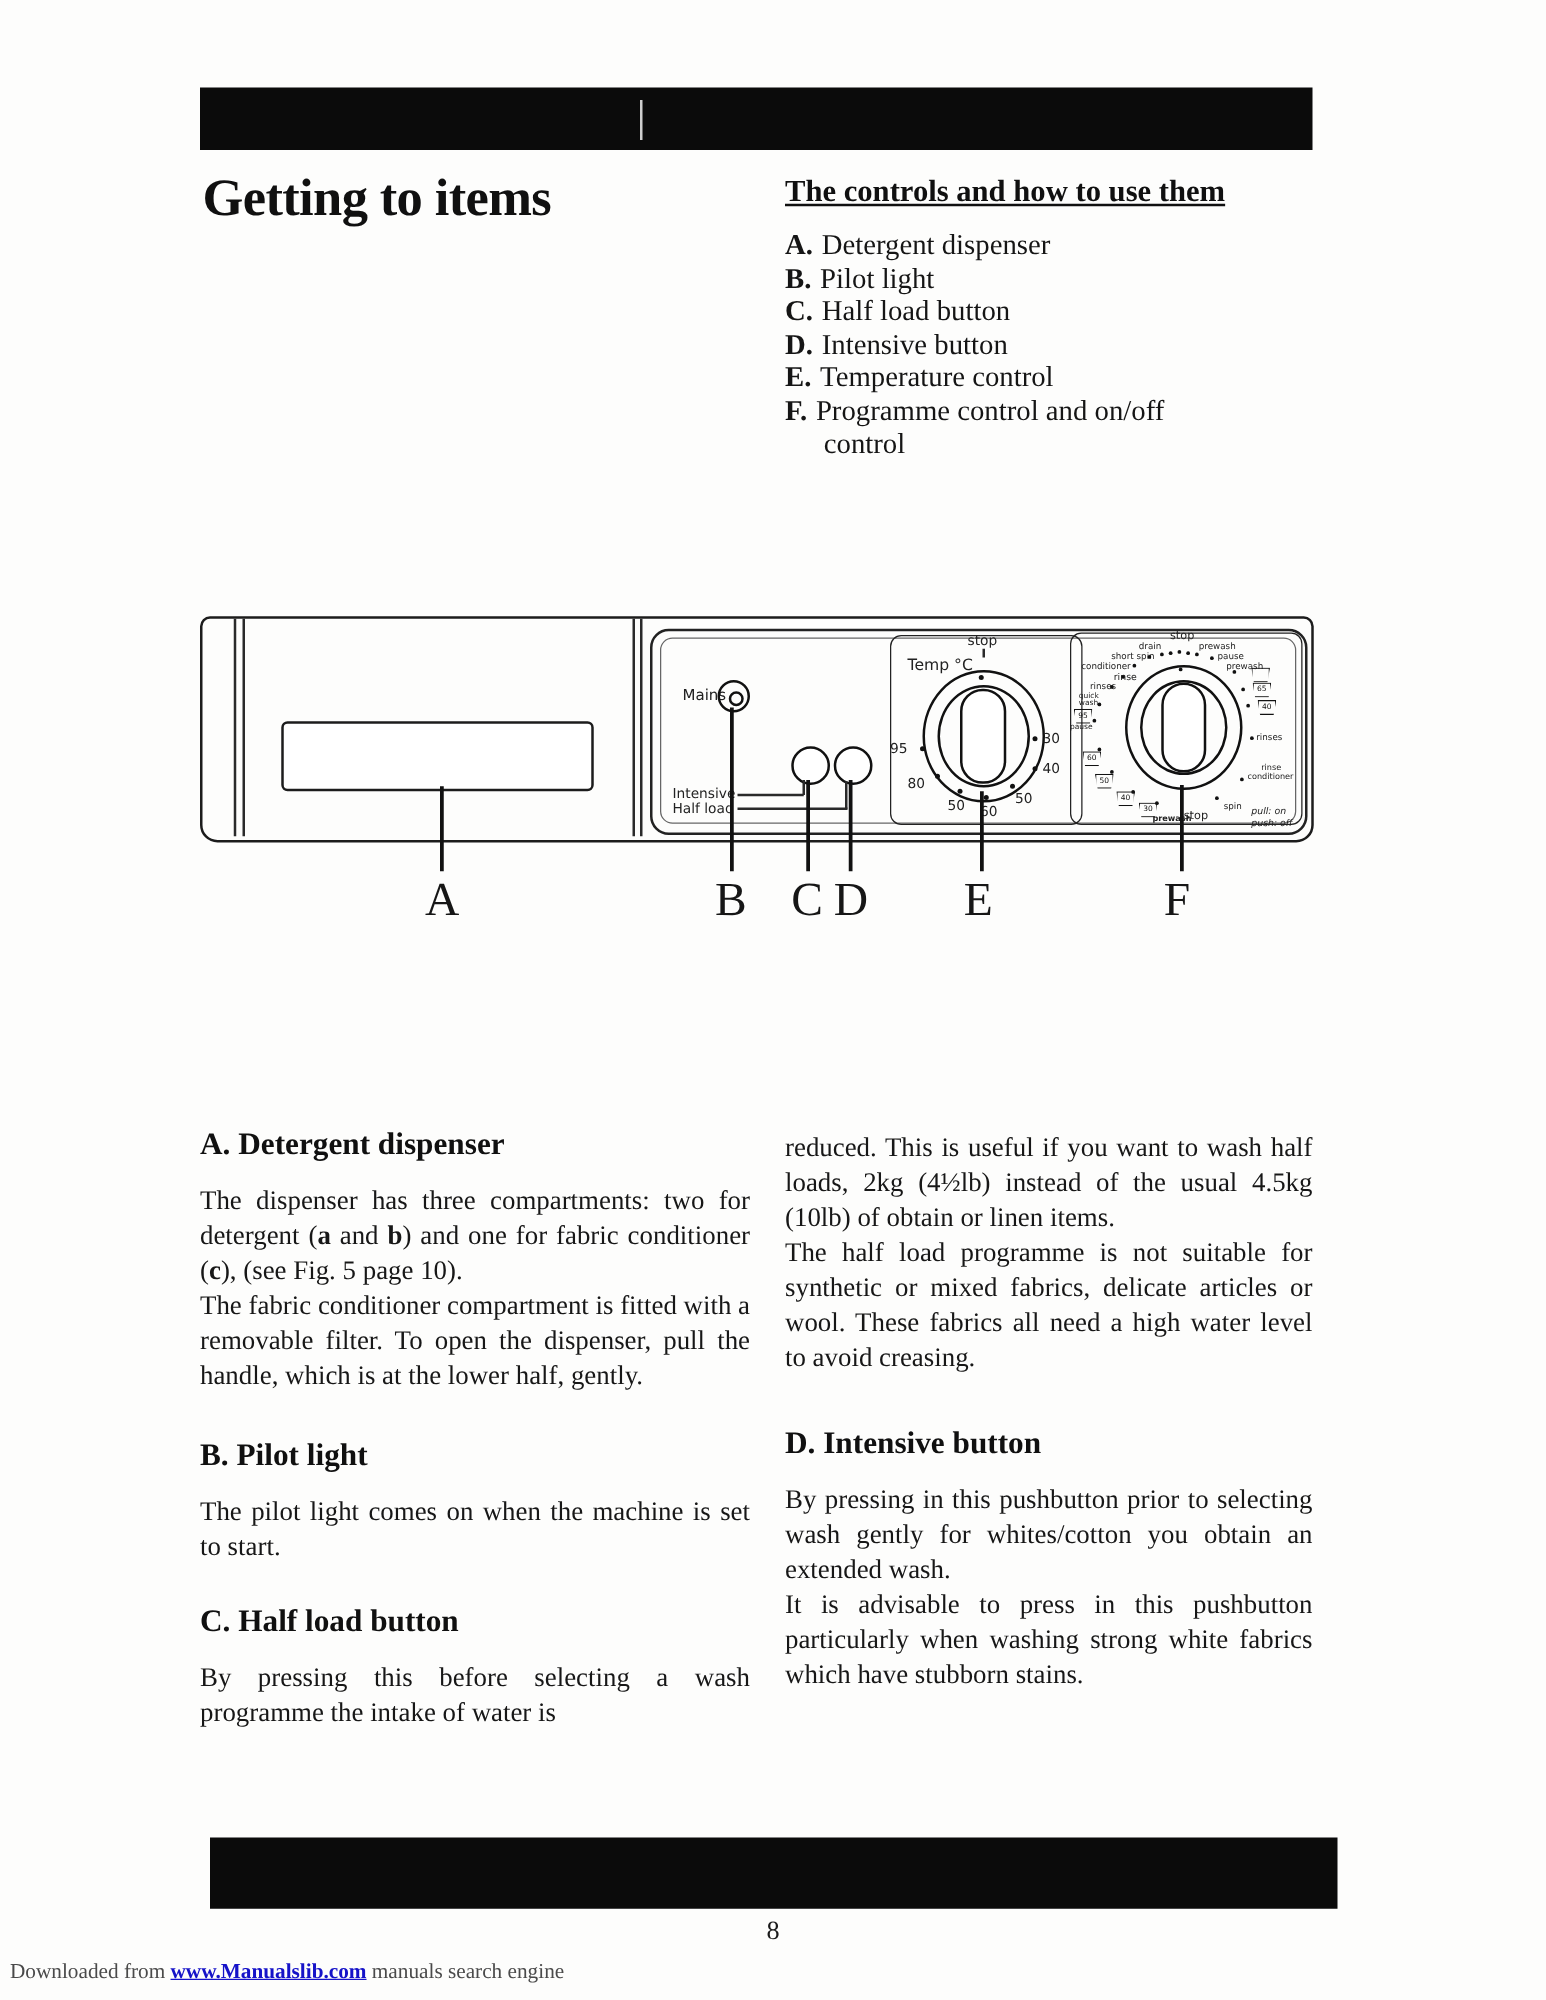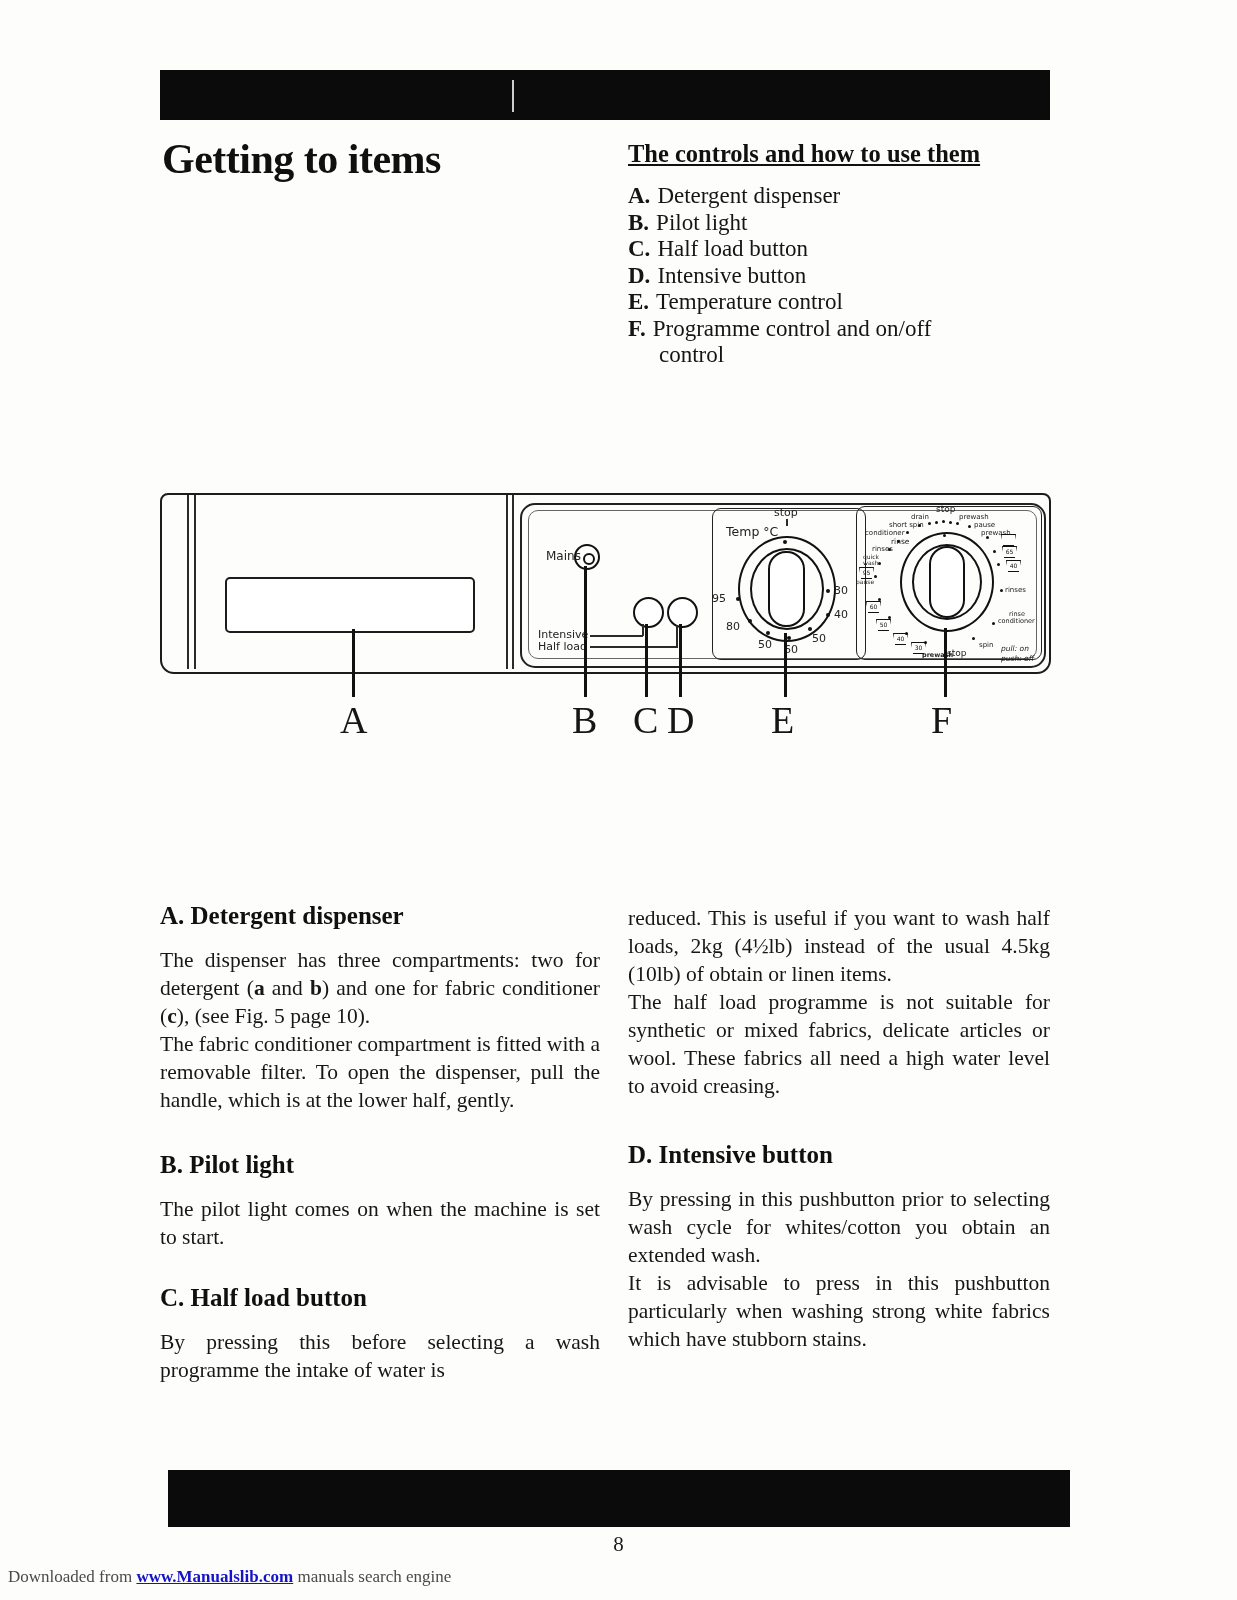--- a/index.html
+++ b/index.html
@@ -215,21 +215,21 @@
   <h3 class="gap-b">B. Pilot light</h3>
   <p>The pilot light comes on when the machine is set to start.</p>
   <h3 class="gap-c">C. Half load button</h3>
   <p>By pressing this before selecting a wash programme the intake of water is</p>
 </div>
 
 <div class="abs col" style="left:628px;top:904px;width:422px;">
   <p>reduced. This is useful if you want to wash half loads, 2kg (4½lb) instead of the usual 4.5kg (10lb) of obtain or linen items.</p>
   <p>The half load programme is not suitable for synthetic or mixed fabrics, delicate articles or wool. These fabrics all need a high water level to avoid creasing.</p>
   <h3 class="gap-d">D. Intensive button</h3>
-  <p>By pressing in this pushbutton prior to selecting wash cycle for whites/cotton you obtain an extended wash.</p>
+  <p>By pressing in this pushbutton prior to selecting wash gently for whites/cotton you obtain an extended wash.</p>
   <p>It is advisable to press in this pushbutton particularly when washing strong white fabrics which have stubborn stains.</p>
 </div>
 
 <div class="abs bar" style="left:168px;top:1470px;width:902px;height:57px;"></div>
 
 <div class="abs pagenum">8</div>
 
 <div class="abs watermark"><span>Downloaded from </span><a href="#" id="wm-link" style="color: rgb(21, 18, 200);">www.Manualslib.com</a><span> manuals search engine</span></div>
 
 </body></html>

